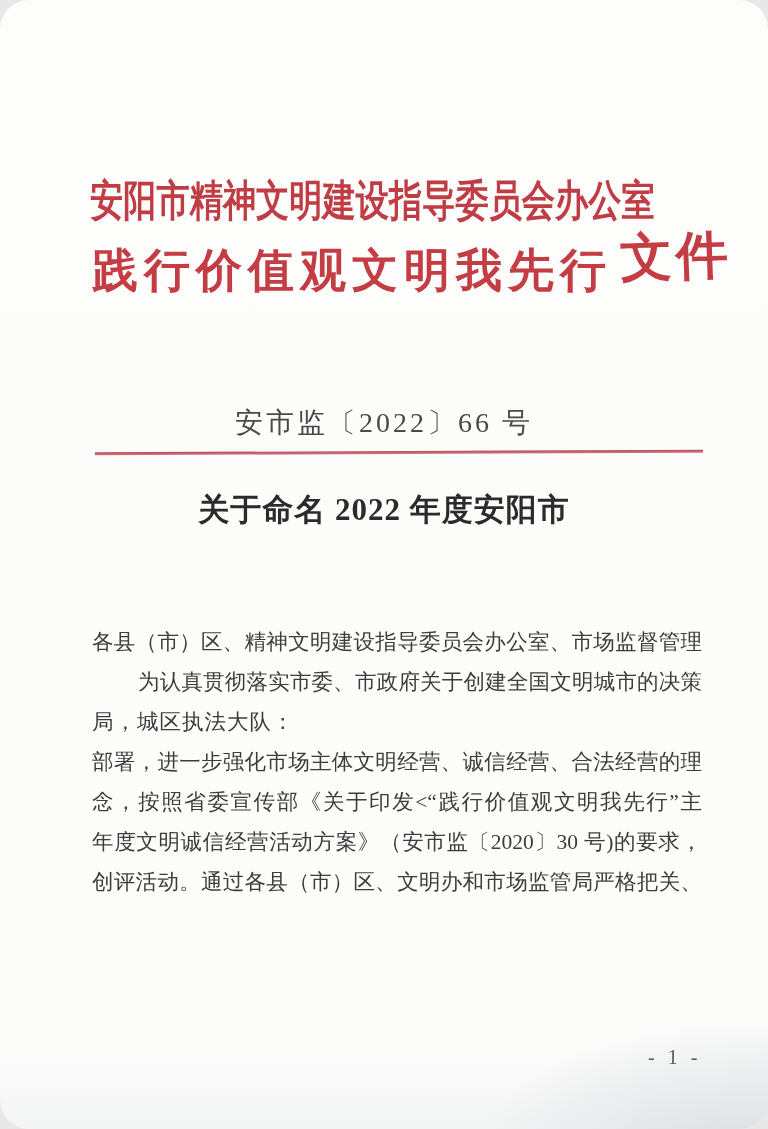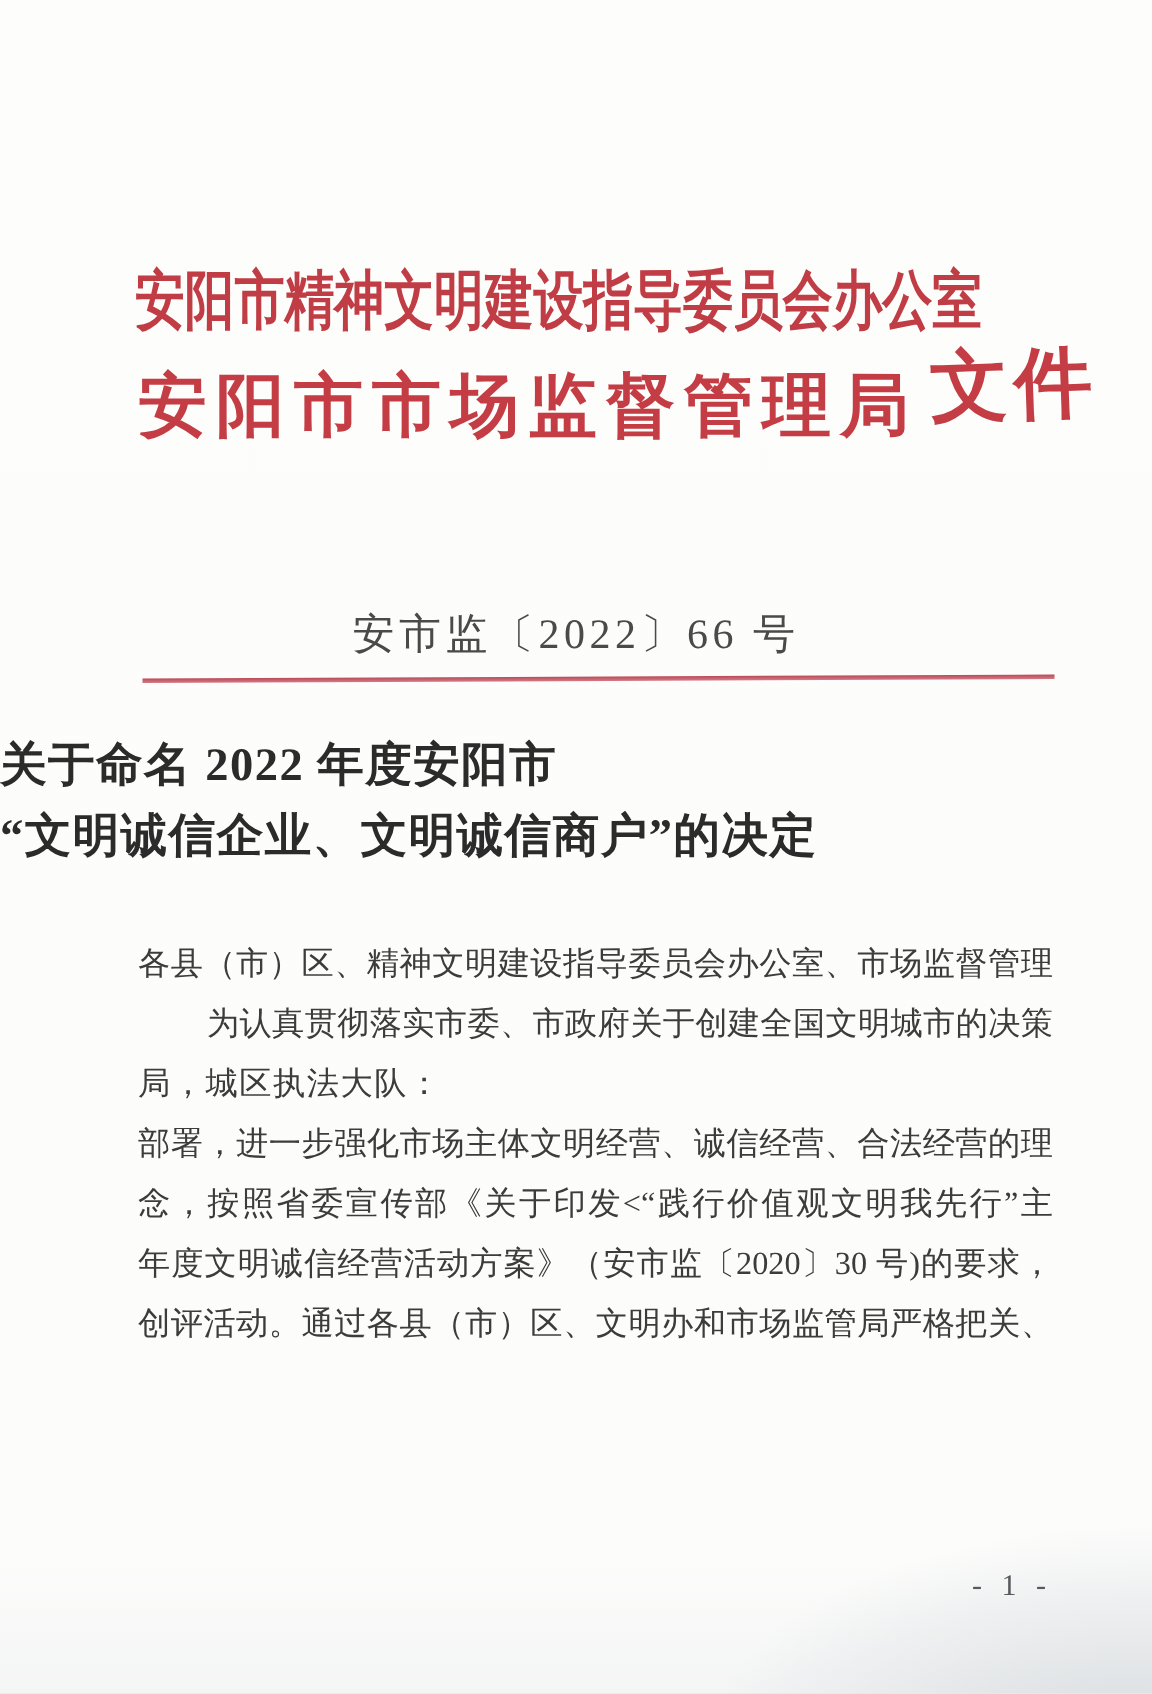--- a/index.html
+++ b/index.html
@@ -8,20 +8,21 @@
 
   .page {
     position: relative;
     width: 768px;
     height: 1129px;
     margin: 0 auto;
     background:
       radial-gradient(ellipse 420px 220px at 100% 104%, rgba(176,184,192,0.42), rgba(200,206,212,0.18) 55%, rgba(255,255,255,0) 72%),
       linear-gradient(180deg, #fdfdfc 0%, #fcfcfb 92%, #f4f5f5 100%);
     overflow: hidden;
+    border-radius: 29px;
   }
 
   
   .org-line1 {
     position: absolute;
     top: 172px; left: 90px;
     width: 680px;
     font-size: 44px;
     font-weight: bold;
     color: #c13d45;
@@ -68,21 +69,21 @@
     height: 3px;
     background: linear-gradient(180deg, #b84a57 0%, #d47a86 100%);
     transform: rotate(-0.25deg);
   }
 
   
   .title-line {
     position: absolute;
     left: 0;
     width: 768px;
-    text-align: left;
+    text-align: center;
     font-size: 31px;
     font-weight: bold;
     color: #2b2b2b;
     letter-spacing: 1px;
   }
   .title-line.l1 { top: 489px; }
   .title-line.l2 { top: 536px; }
 
   
   .body-block {
@@ -113,29 +114,28 @@
     letter-spacing: 4px;
     white-space: nowrap;
   }
 </style>
 </head>
 <body>
 
 <div class="page">
 
   <div class="org-line1">安阳市精神文明建设指导委员会办公室</div>
-  <div class="org-line2">安阳市市场监督管理局</div>
+  <div class="org-line2">践行价值观文明我先行</div>
   <div class="doc-type">文件</div>
 
   <div class="doc-number">安市监〔2022〕66 号</div>
 
   <div class="red-rule"></div>
 
   <div class="title-line l1">关于命名 2022 年度安阳市</div>
-  <div class="title-line l2">“文明诚信企业、文明诚信商户”的决定</div>
 
   <div class="body-block">
     <div class="bline">各县（市）区、精神文明建设指导委员会办公室、市场监督管理</div>
     <div class="bline indent">为认真贯彻落实市委、市政府关于创建全国文明城市的决策</div>
     <div class="bline noj">局，城区执法大队：</div>
     <div class="bline">部署，进一步强化市场主体文明经营、诚信经营、合法经营的理</div>
     <div class="bline">念，按照省委宣传部《关于印发&lt;“践行价值观文明我先行”主</div>
     <div class="bline">年度文明诚信经营活动方案》（安市监〔2020〕30 号)的要求，</div>
     <div class="bline">创评活动。通过各县（市）区、文明办和市场监管局严格把关、</div>
   </div>

